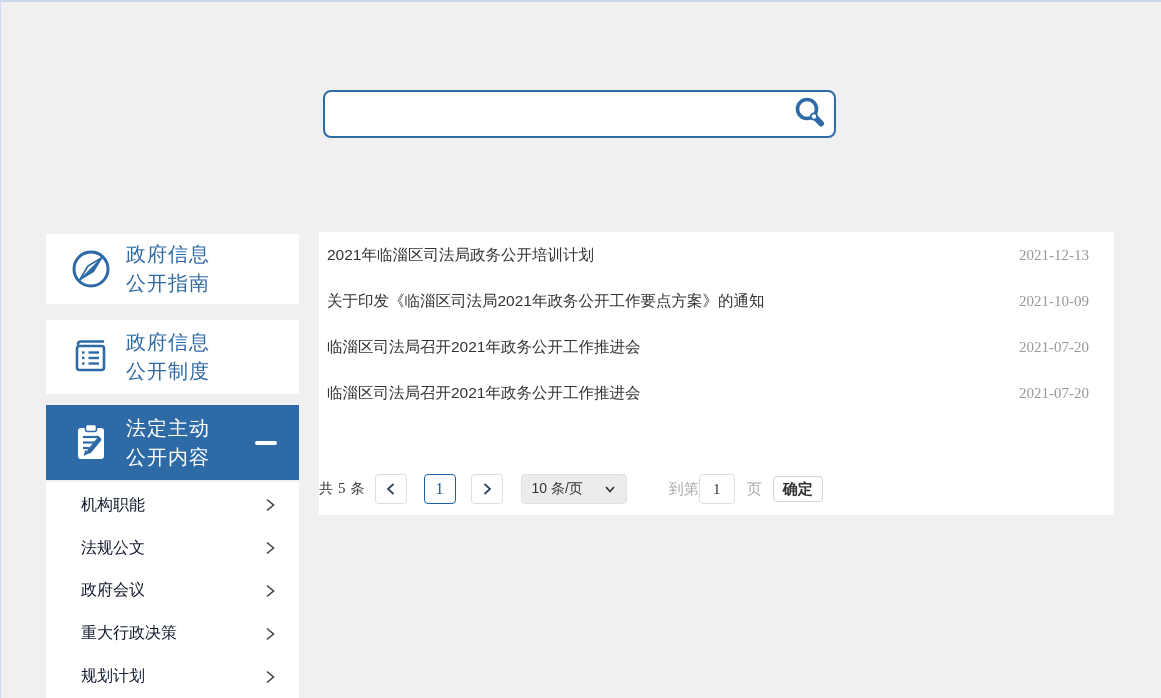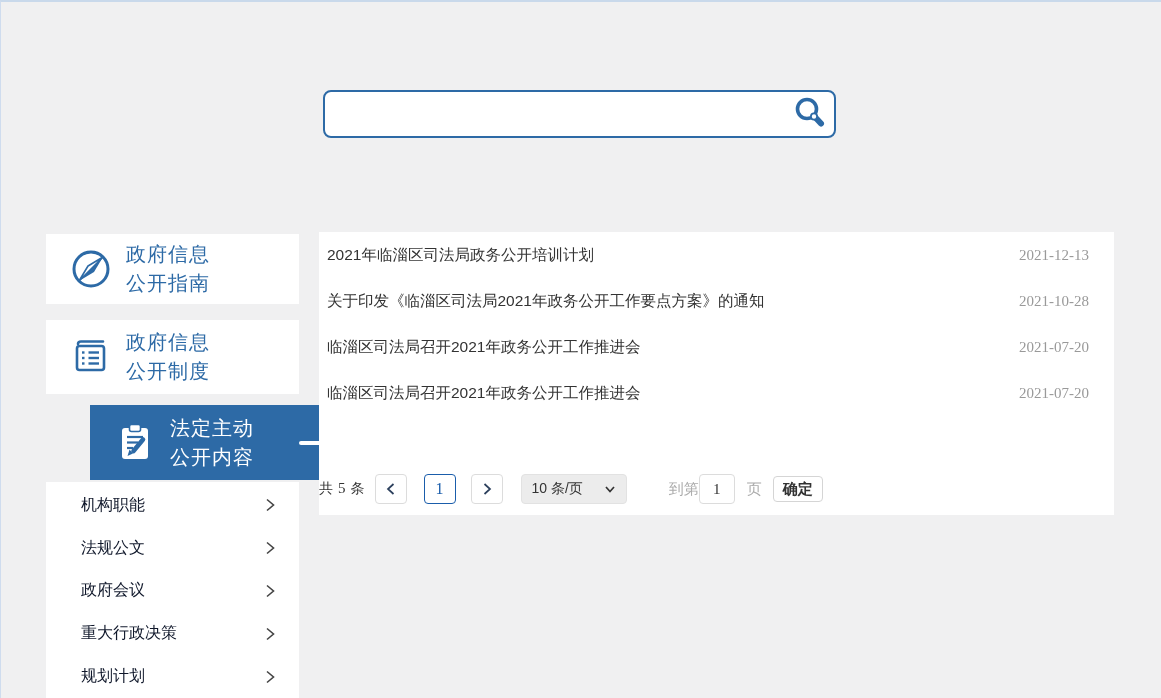--- a/index.html
+++ b/index.html
@@ -121,21 +121,21 @@
           <line x1="13" y1="28.5" x2="15.5" y2="28.5" stroke="#2d6aa6" stroke-width="2.4"></line>
           <line x1="19.5" y1="28.5" x2="30" y2="28.5" stroke="#2d6aa6" stroke-width="2.4"></line>
         </svg>
       </span>
       <span class="side-labels">
         <span style="display:block;">政府信息</span>
         <span style="display:block;text-align:right;">公开制度</span>
       </span>
     </div>
 
-    <div class="side-item active" style="top:171px; height:75px;margin-left:44px;">
+    <div class="side-item active" style="top:171px; height:75px;">
       <span class="ic">
         <svg width="46" height="46" viewBox="0 0 46 46">
           <rect x="10" y="8" width="26" height="31" rx="3" fill="#fff"></rect>
           <rect x="17.5" y="4.5" width="11" height="7" rx="2" fill="#fff" stroke="#2d6aa6" stroke-width="1.6"></rect>
           <line x1="15" y1="17" x2="31" y2="17" stroke="#2d6aa6" stroke-width="2.2"></line>
           <line x1="15" y1="22.5" x2="26" y2="22.5" stroke="#2d6aa6" stroke-width="2.2"></line>
           <line x1="15" y1="28" x2="21" y2="28" stroke="#2d6aa6" stroke-width="2.2"></line>
           <line x1="21.5" y1="31" x2="31" y2="19.5" stroke="#2d6aa6" stroke-width="4.6" stroke-linecap="round"></line>
           <polygon points="15.5,36 21,33.5 17.5,29.5" fill="#2d6aa6"></polygon>
         </svg>
@@ -192,21 +192,21 @@
   </aside>
 
   <main class="panel">
 
     <div class="row">
       <span class="row-title">2021年临淄区司法局政务公开培训计划</span>
       <span class="row-date">2021-12-13</span>
     </div>
     <div class="row">
       <span class="row-title">关于印发《临淄区司法局2021年政务公开工作要点方案》的通知</span>
-      <span class="row-date">2021-10-28</span>
+      <span class="row-date">2021-10-09</span>
     </div>
     <div class="row">
       <span class="row-title">临淄区司法局召开2021年政务公开工作推进会</span>
       <span class="row-date">2021-07-20</span>
     </div>
     <div class="row">
       <span class="row-title">临淄区司法局召开2021年政务公开工作推进会</span>
       <span class="row-date">2021-07-20</span>
     </div>
 

